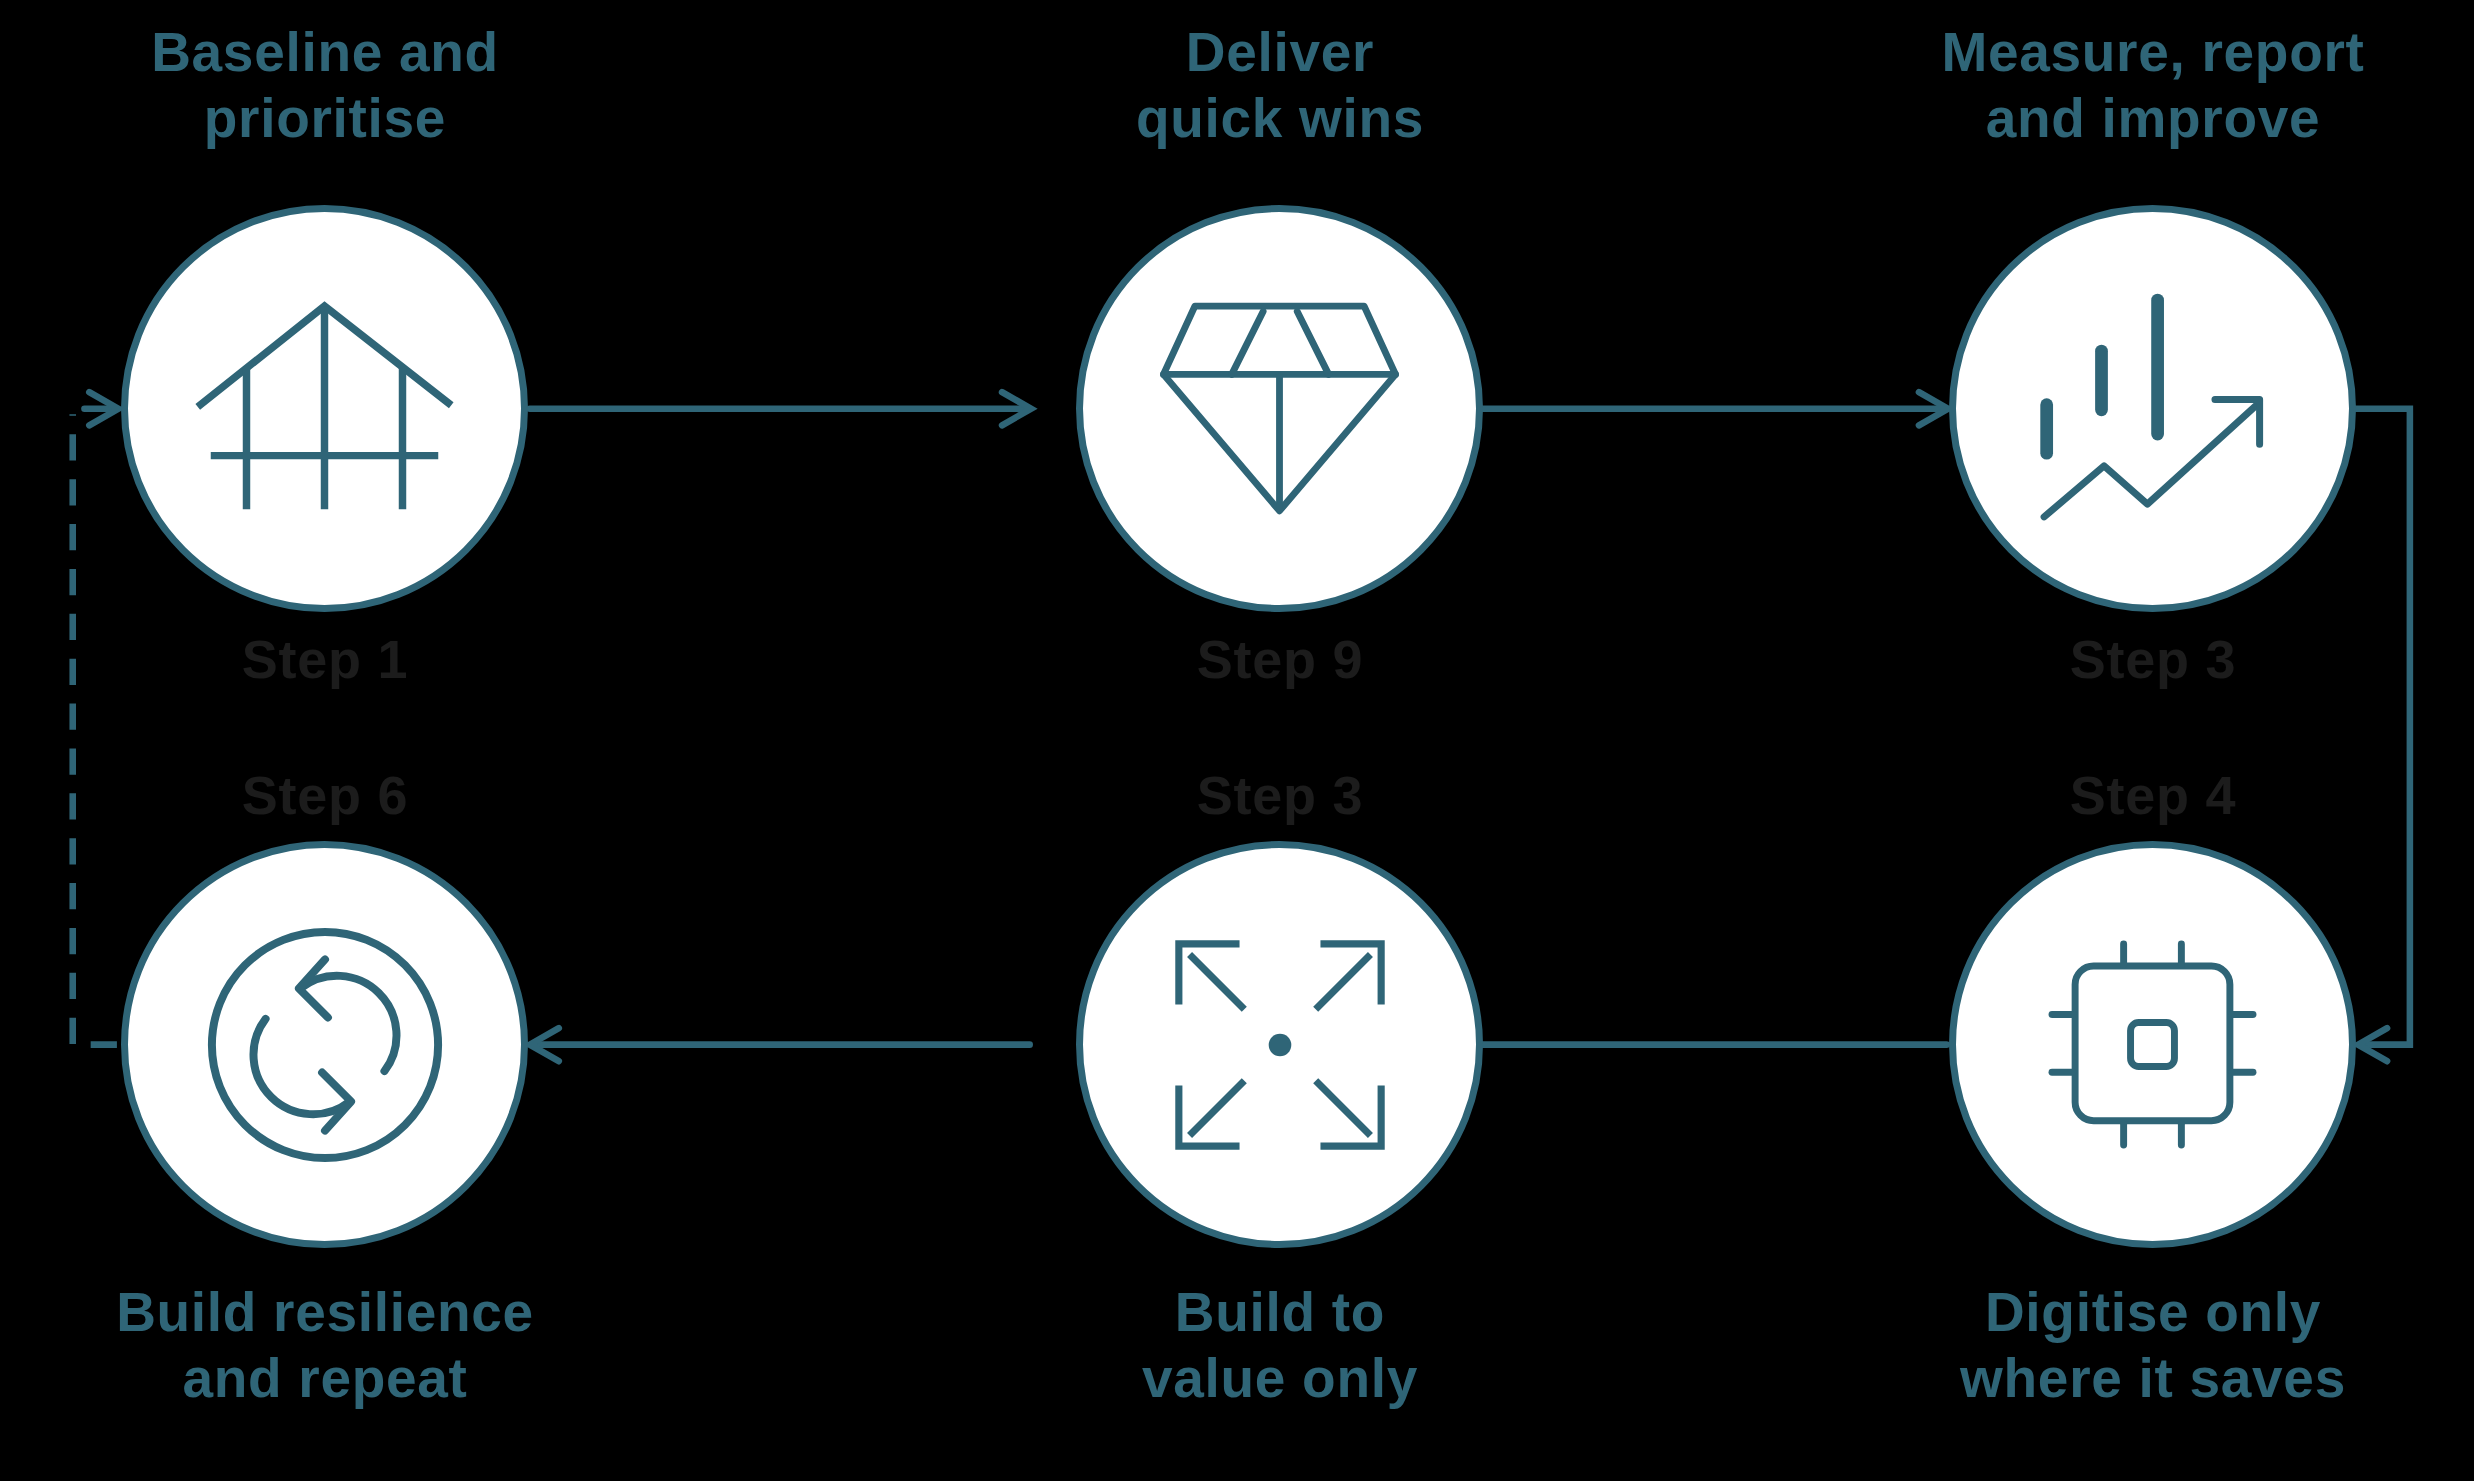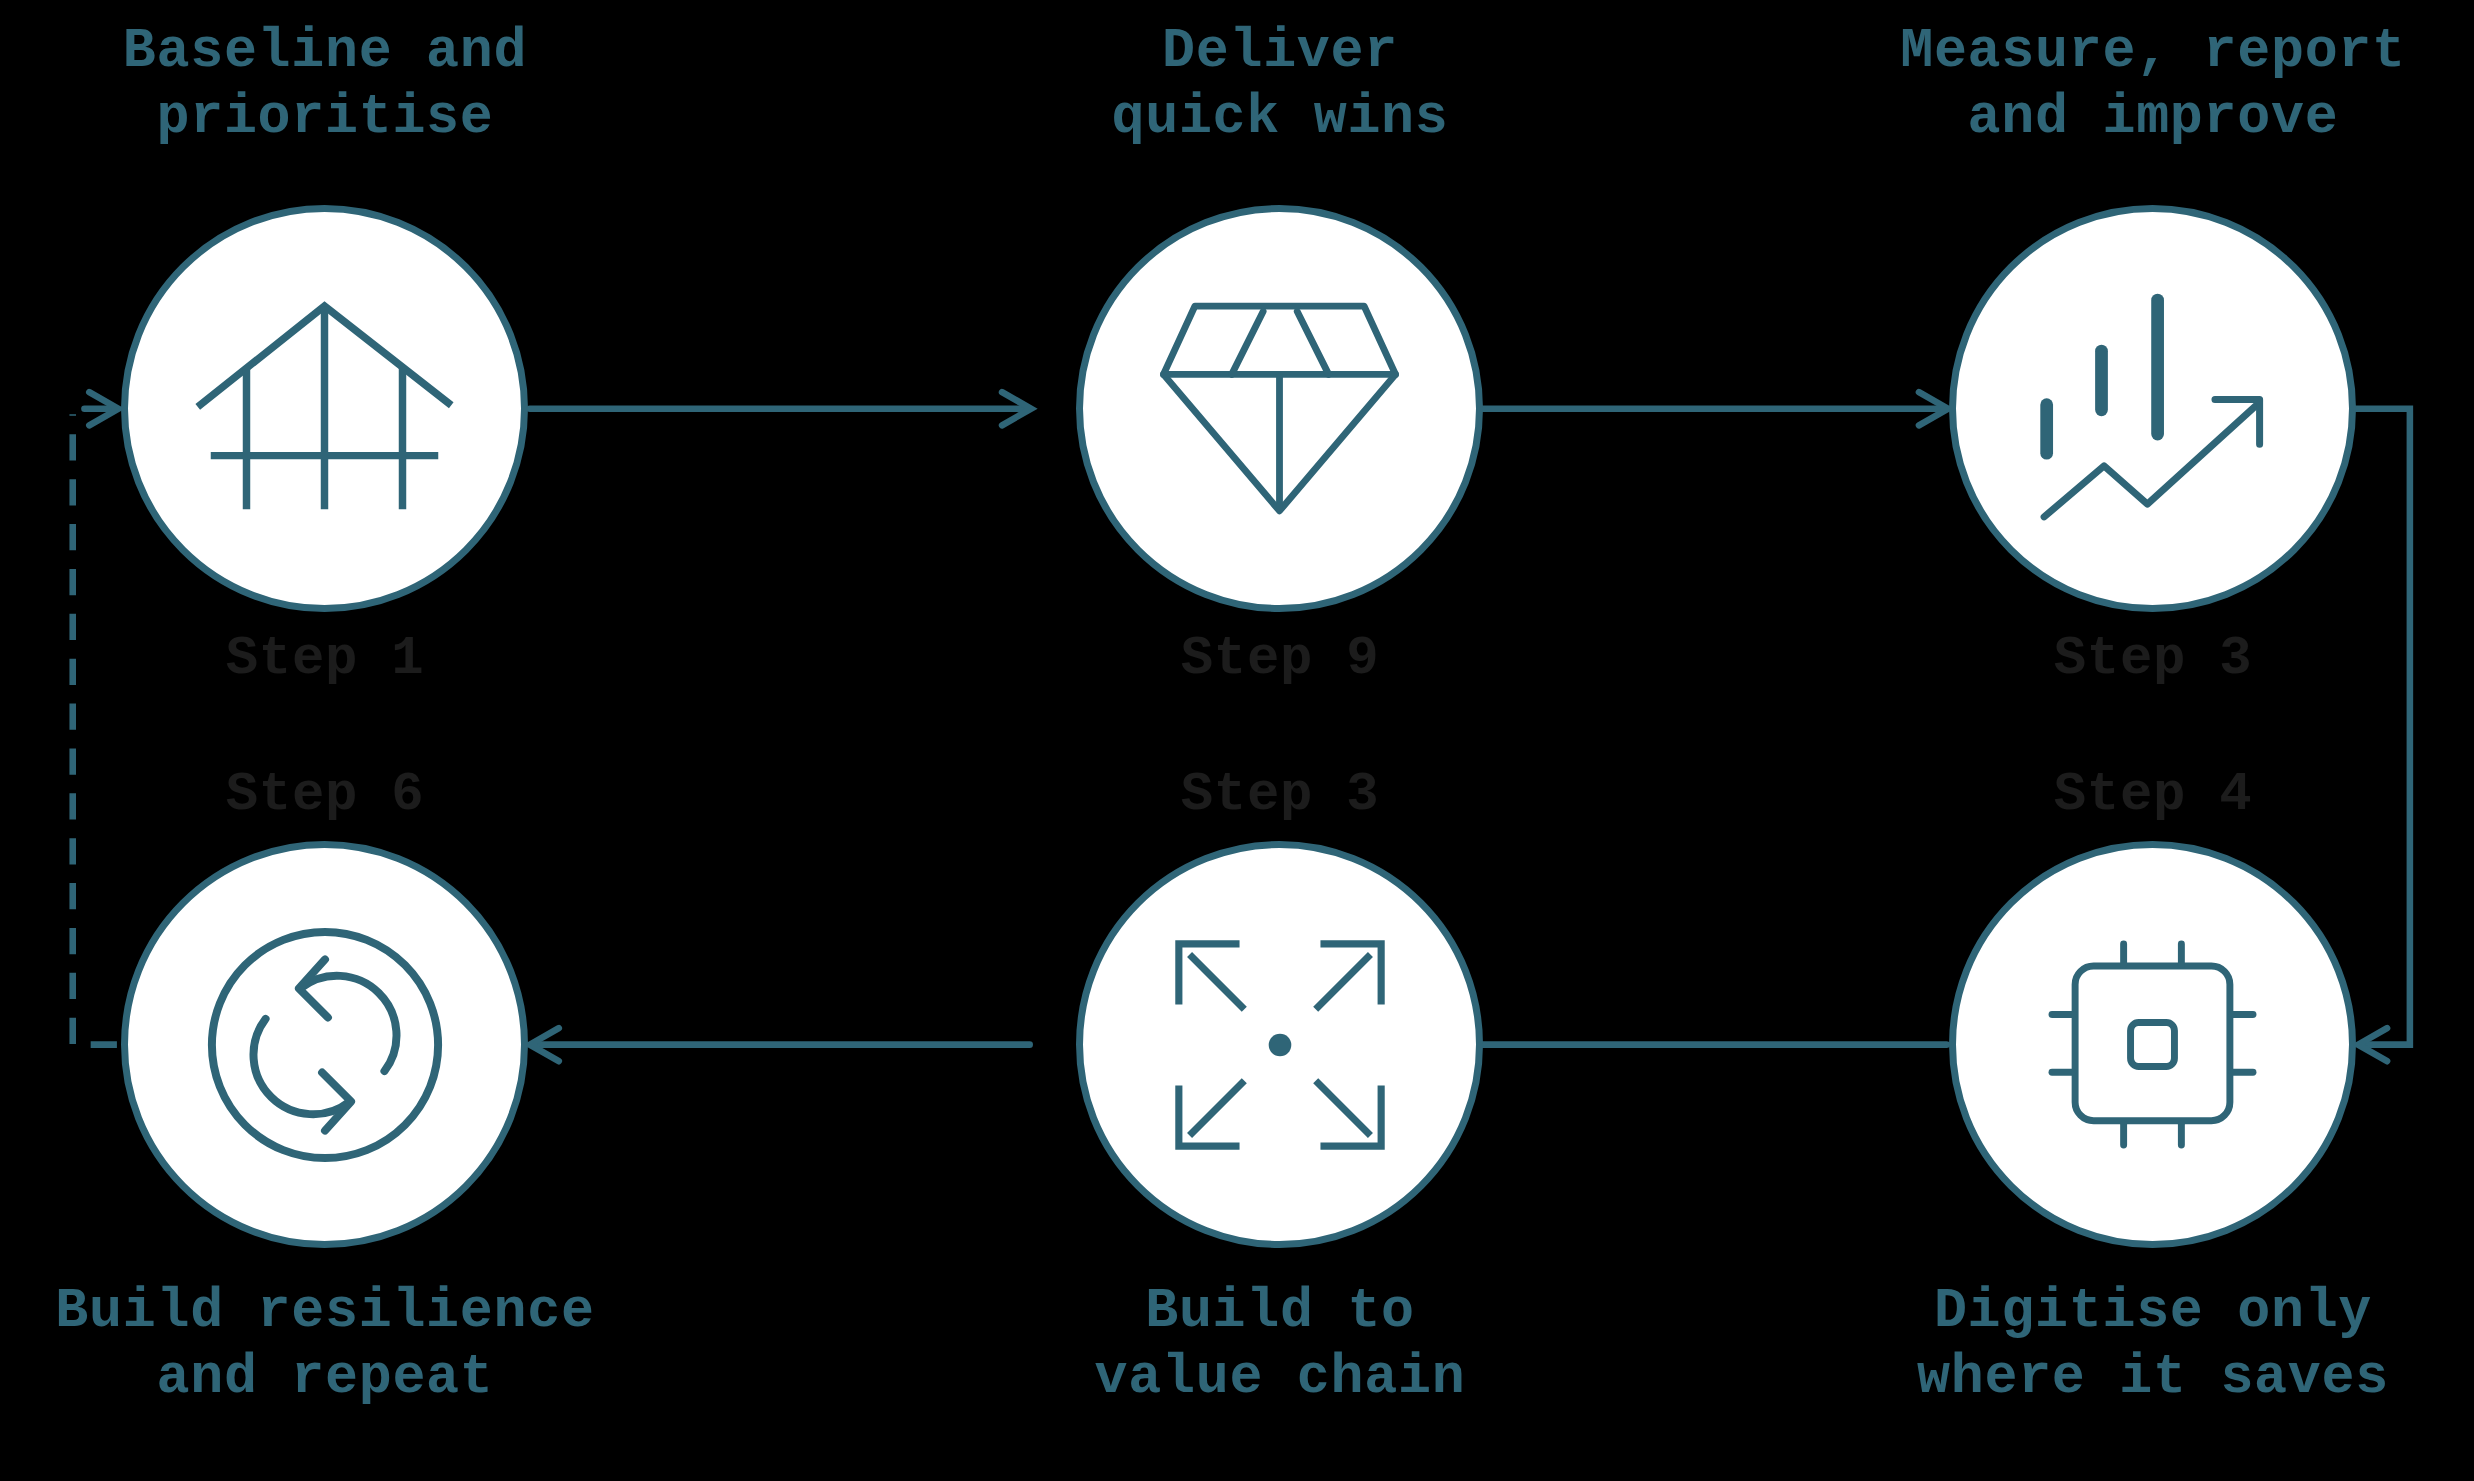--- a/index.html
+++ b/index.html
@@ -6,21 +6,21 @@
     margin: 0;
     padding: 0;
     background: #000000;
     overflow: hidden;
   }
   .canvas {
     position: relative;
     width: 2475px;
     height: 1481px;
     background: #000000;
-    font-family: Liberation Mono, monospace;
+    font-family: Liberation Sans, sans-serif;
     overflow: hidden;
   }
   #connectors {
     position: absolute;
     left: 0; top: 0;
     width: 2475px;
     height: 1481px;
     pointer-events: none;
   }
   .flow-line {
@@ -195,21 +195,21 @@
         <path stroke-width="6" d="M 176 24 L 130 70"></path>
         <path stroke-width="6" d="M 15 134 V 185 H 66"></path>
         <path stroke-width="6" d="M 24 176 L 70 130"></path>
         <path stroke-width="6" d="M 185 134 V 185 H 134"></path>
         <path stroke-width="6" d="M 176 176 L 130 130"></path>
         <circle class="fill-dot" cx="100" cy="100" r="9.5"></circle>
       </svg>
     </div>
     <div class="step-title">
       <div>Build to</div>
-      <div>value chain</div>
+      <div>value only</div>
     </div>
   </div>
 
   <div class="step-node col-1 row-bottom">
     <div class="step-caption">Step 6</div>
     <div class="circle">
       <svg class="icon" width="290" height="290" viewBox="0 0 200 200" xmlns="http://www.w3.org/2000/svg" stroke-linecap="round" stroke-linejoin="round">
         <circle stroke-width="5.5" cx="100" cy="100" r="78"></circle>
         <path stroke-width="5.5" d="M 83 61 A 41 41 0 0 1 141 118"></path>
         <path stroke-width="5.5" d="M 100 41 L 82 61 L 102 81"></path>

